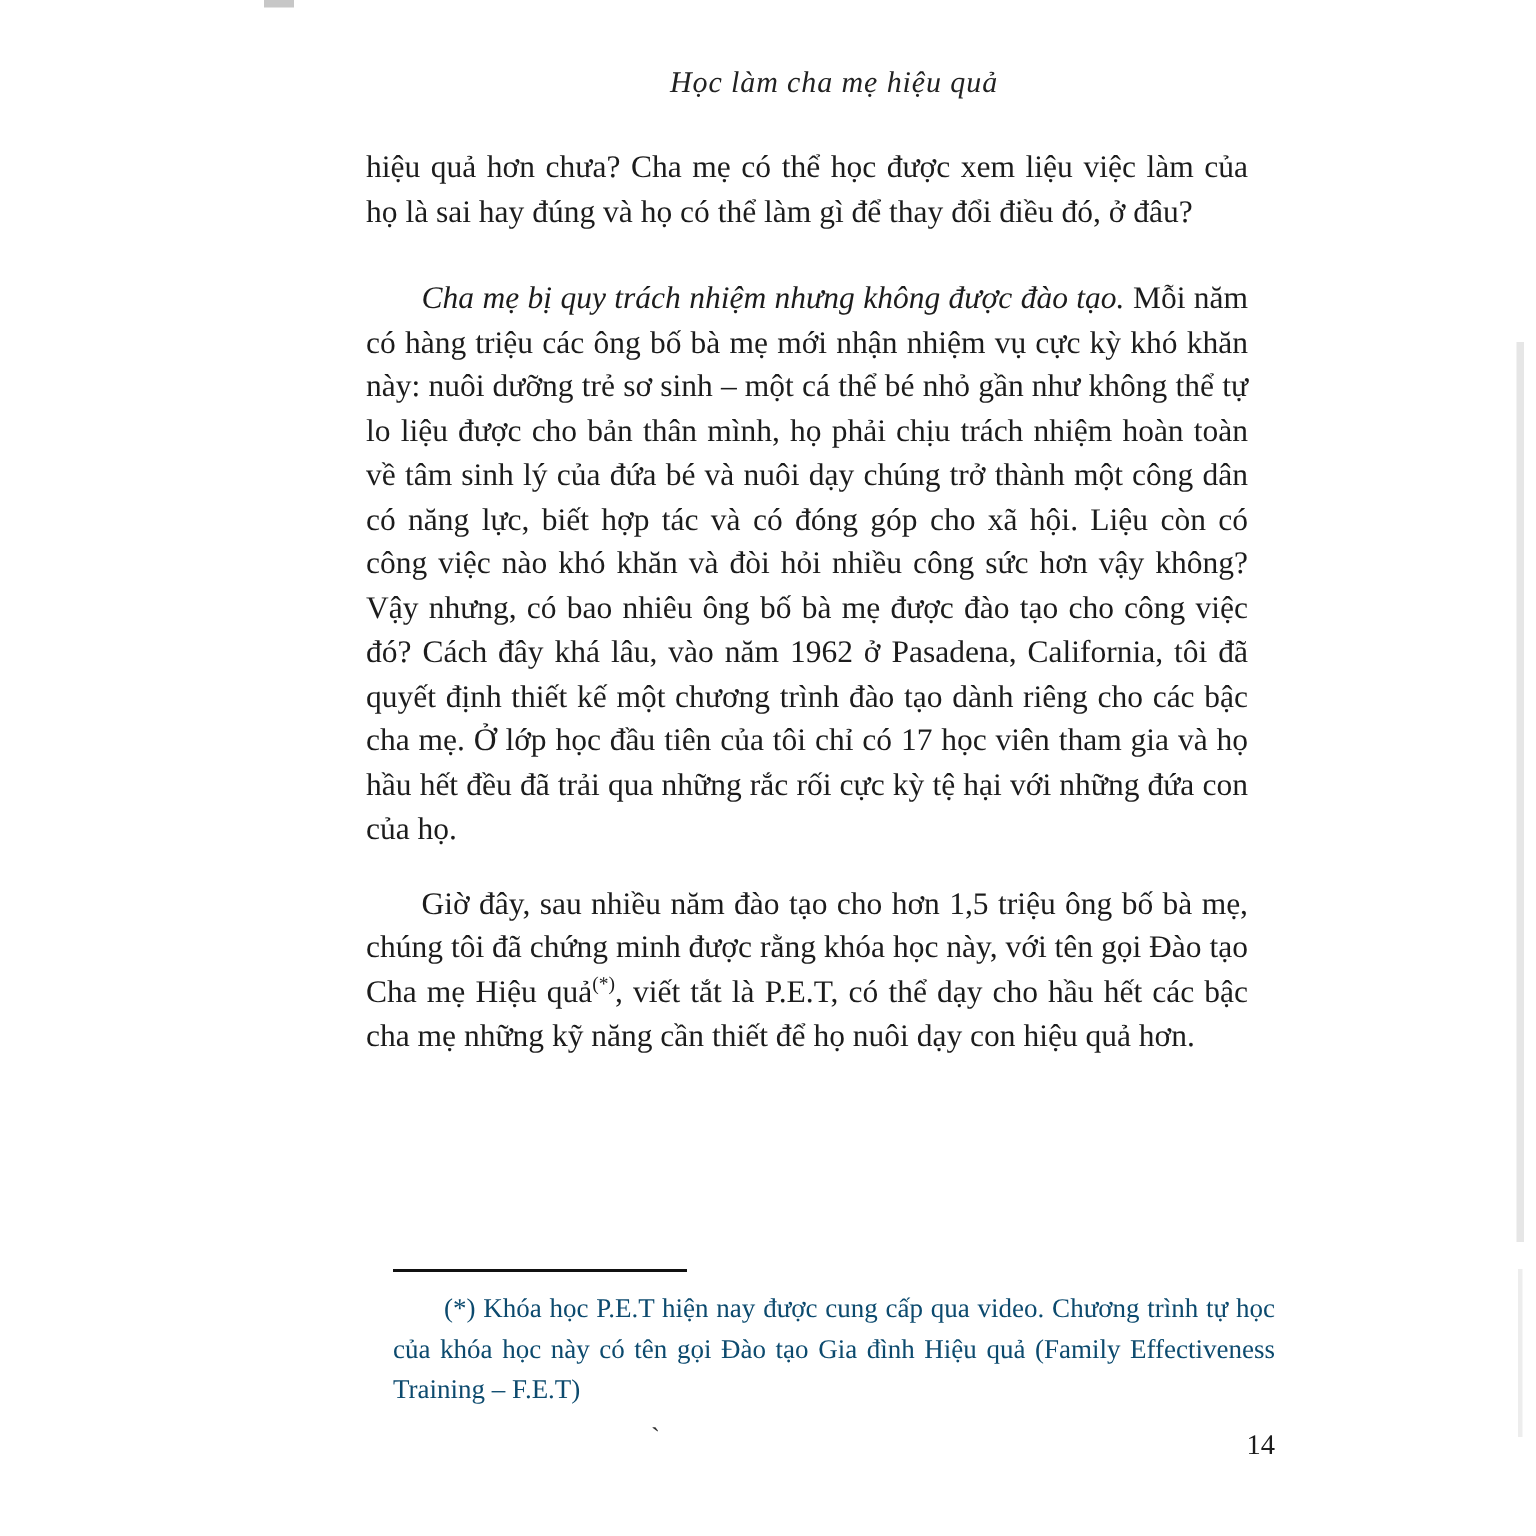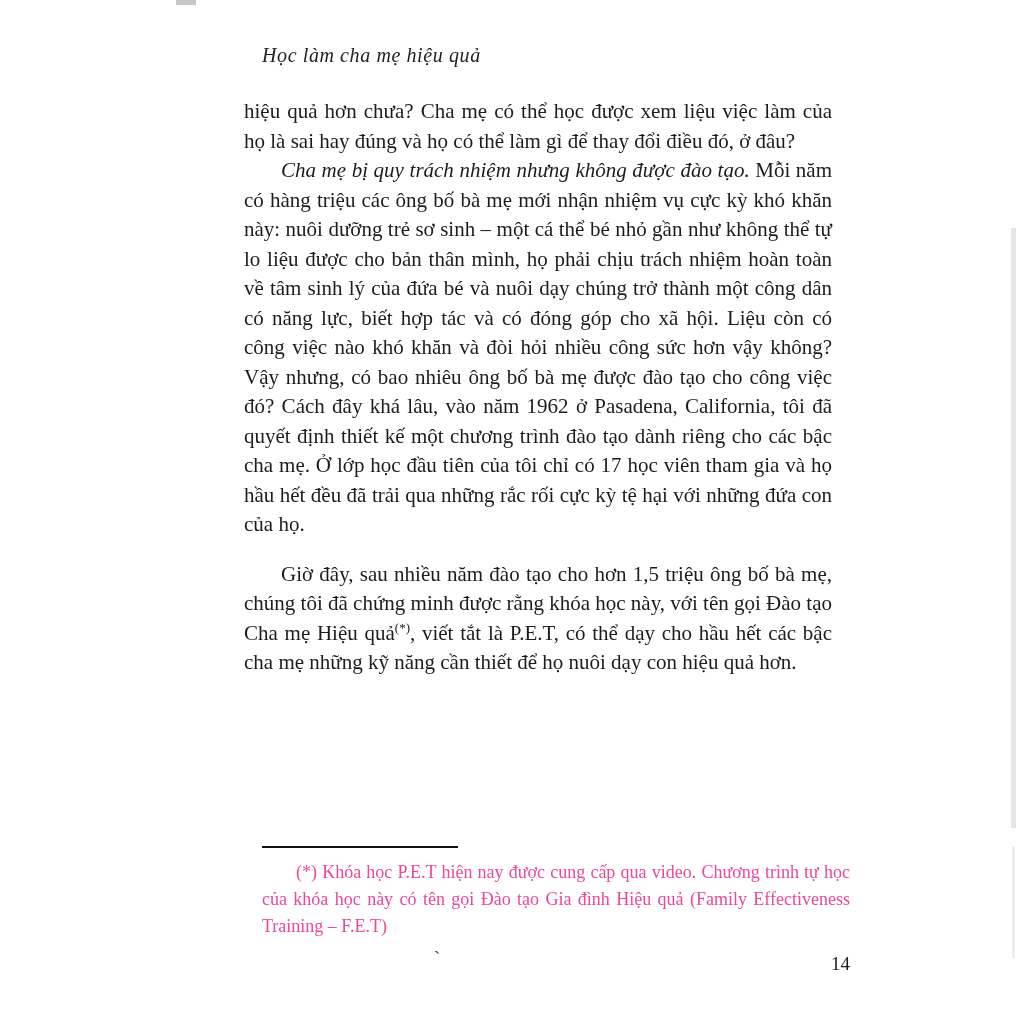--- a/index.html
+++ b/index.html
@@ -39,37 +39,38 @@
     left: 434px; top: 948px;
     font-size: 18px;
     color: #333;
   }
 
   
   .running-header {
     position: absolute;
     left: 262px; top: 44px;
     width: 588px;
+    text-align: center;
     font-style: italic;
     font-size: 20px;
     letter-spacing: 0.6px;
     color: #222;
   }
 
   
   .body-text {
     position: absolute;
     left: 244px; top: 97px;
     width: 588px;
     font-size: 21px;
     line-height: 29.5px;
     text-align: justify;
   }
   .body-text p { margin: 0; }
-  .body-text p.indent { text-indent: 37px; }
+  .body-text p.indent { text-indent: 37px; margin-top: 28px; }
   .body-text p.gap-sm { margin-top: 20px; }
   .body-text p.gap-md { margin-top: 6px; }
   .italic-lead { font-style: italic; }
   .fn-sup {
     font-size: 13px;
     vertical-align: super;
     line-height: 0;
   }
 
   
@@ -81,21 +82,21 @@
   .footnote-rule {
     width: 196px;
     border-top: 2px solid #111;
     margin-bottom: 11px;
   }
   .footnote-text {
     font-size: 18px;
     line-height: 27px;
     text-align: justify;
     text-indent: 34px;
-    color: #ec4899;
+    color: #0c4a6e;
   }
 
   
   .page-number {
     position: absolute;
     left: 262px; top: 953px;
     width: 588px;
     text-align: right;
     font-size: 19px;
   }

